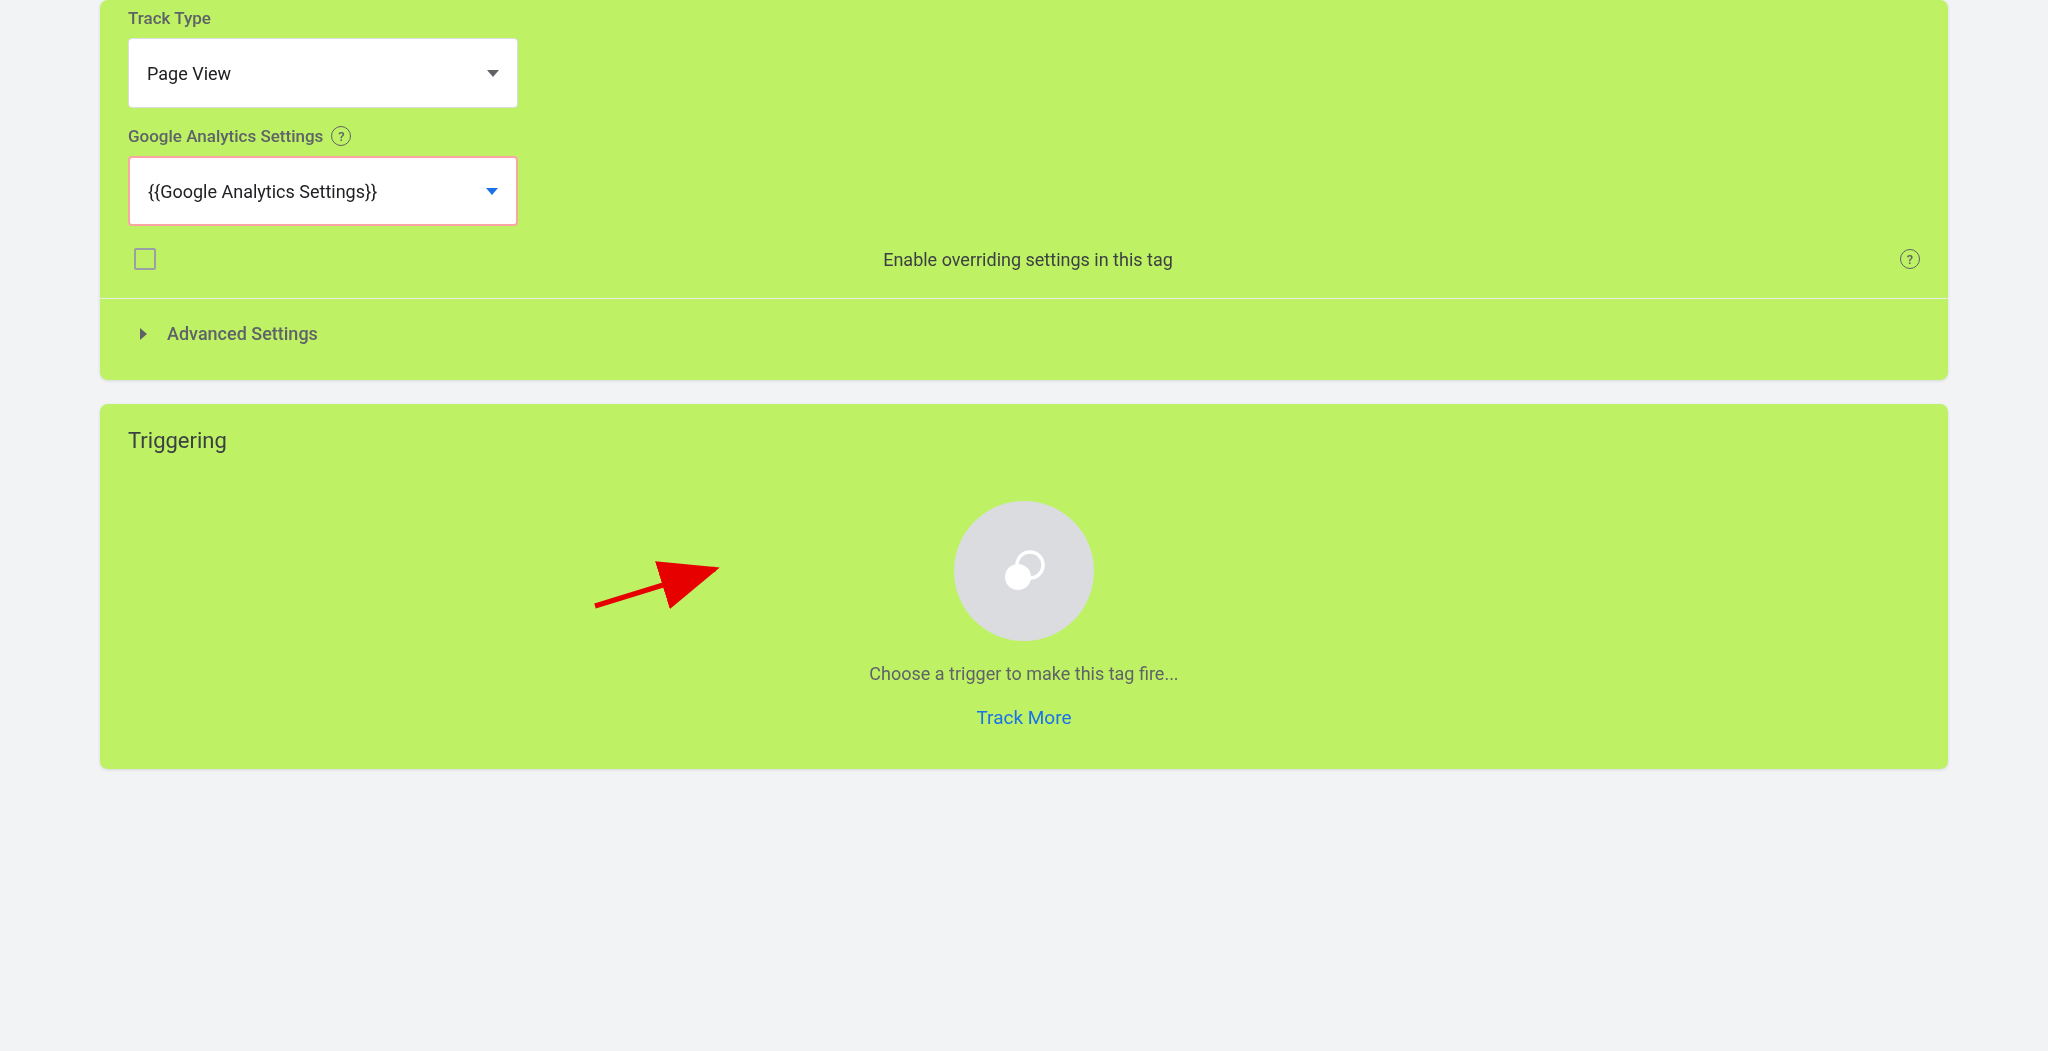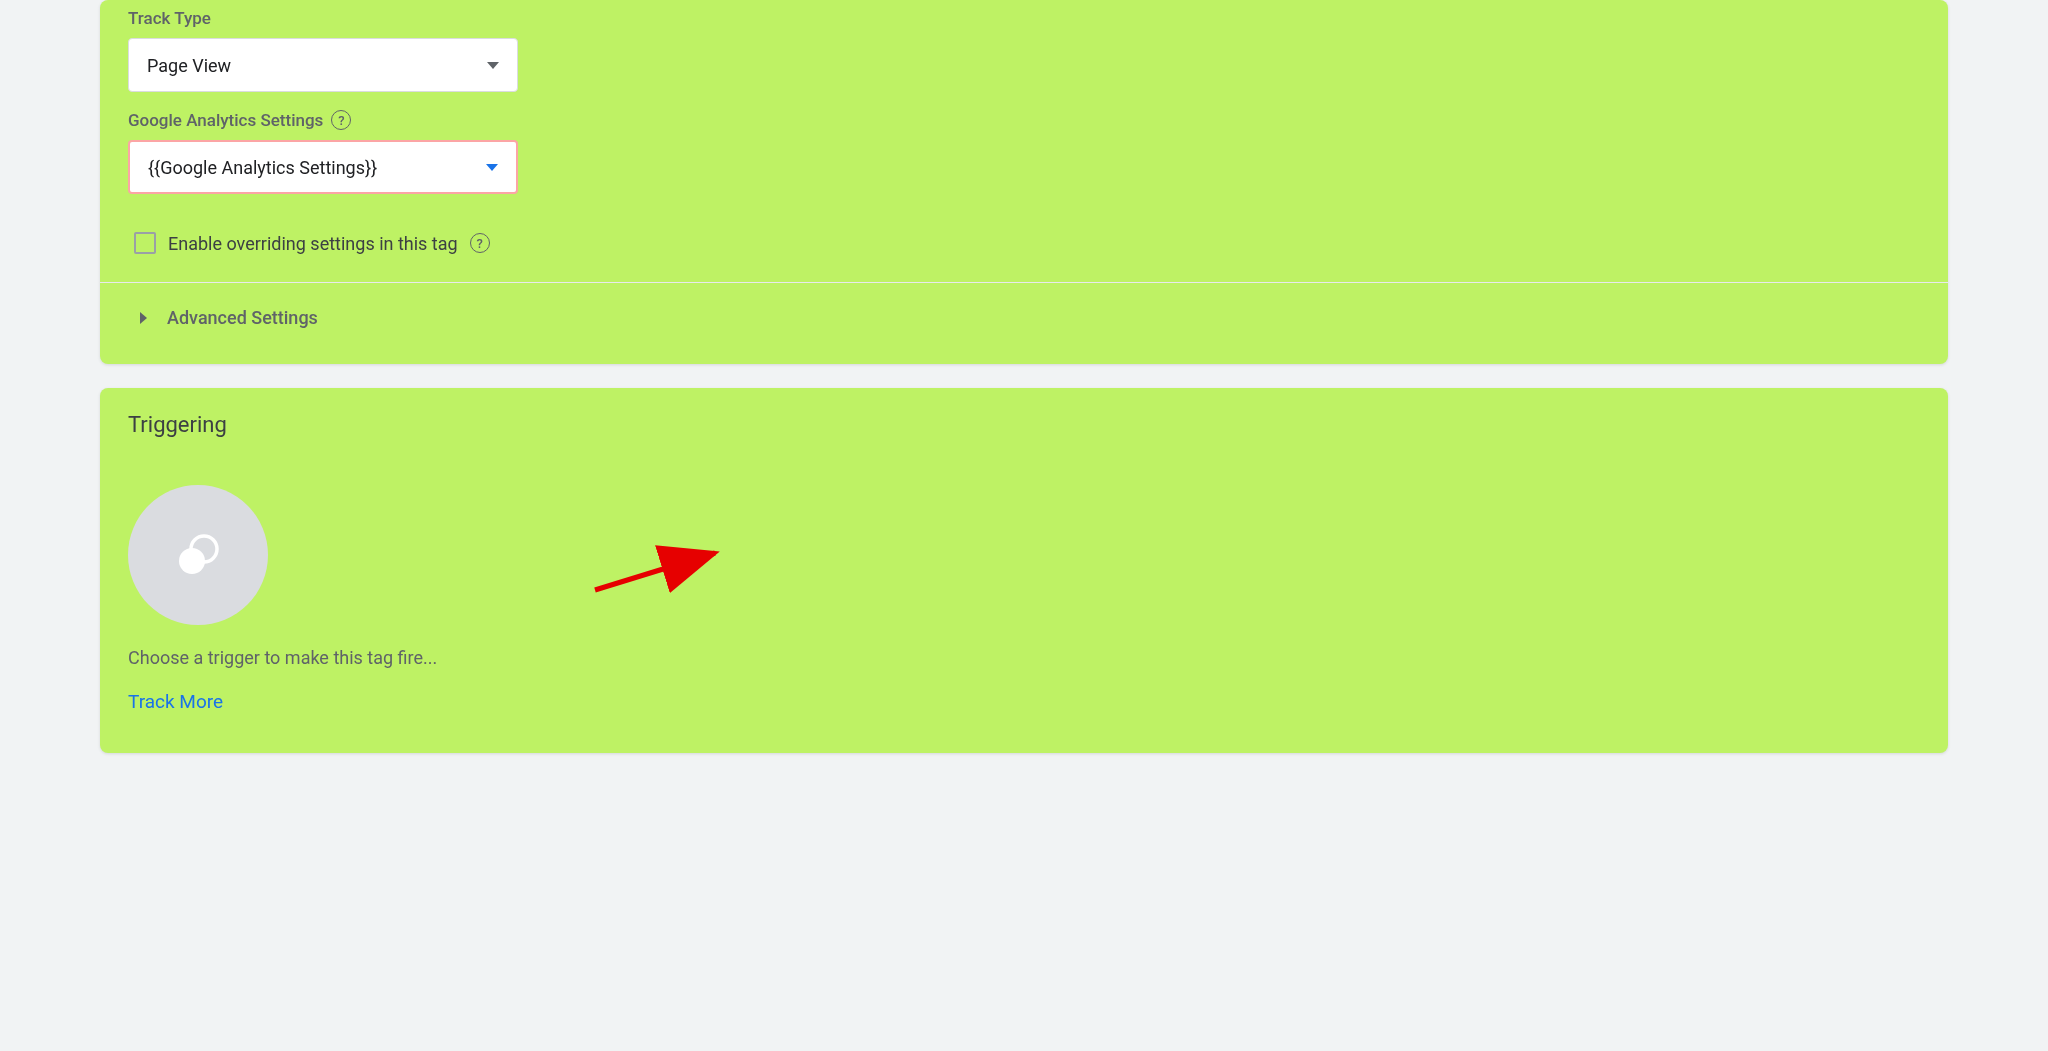--- a/index.html
+++ b/index.html
@@ -33,21 +33,21 @@
       margin-top: 4px;
       display: flex;
       align-items: center;
       gap: 8px;
     }
     .select {
       display: flex;
       align-items: center;
       justify-content: space-between;
       width: 390px;
-      height: 54px;
+      height: 70px;
       padding: 0 18px;
       border: 1px solid #dadce0;
       border-radius: 4px;
       background: #fff;
       cursor: pointer;
       font-size: 18px;
       color: #202124;
       margin-bottom: 10px;
     }
     .select.active {
@@ -62,21 +62,22 @@
     .caret-blue {
       width: 0; height: 0;
       border-left: 6px solid transparent;
       border-right: 6px solid transparent;
       border-top: 7px solid #1a73e8;
     }
     .checkbox-row {
       display: flex;
       align-items: center;
       gap: 12px;
-      margin: 38px 0 28px 6px;
+      margin: 22px 0 28px 6px;
+      justify-content: space-between;
     }
     .checkbox {
       width: 22px;
       height: 22px;
       border: 2.5px solid #9aa0a6;
       border-radius: 2px;
       cursor: pointer;
     }
     .checkbox-label {
       font-size: 18px;
@@ -120,20 +121,21 @@
     }
     .section-title {
       font-size: 22px;
       color: #3c4043;
       font-weight: 400;
       margin-bottom: 48px;
     }
     .trigger-placeholder {
       display: flex;
       flex-direction: column;
+      align-items: center;
       gap: 22px;
       position: relative;
     }
     .trigger-circle {
       width: 140px;
       height: 140px;
       border-radius: 50%;
       background: #dadce0;
       display: flex;
       align-items: center;

